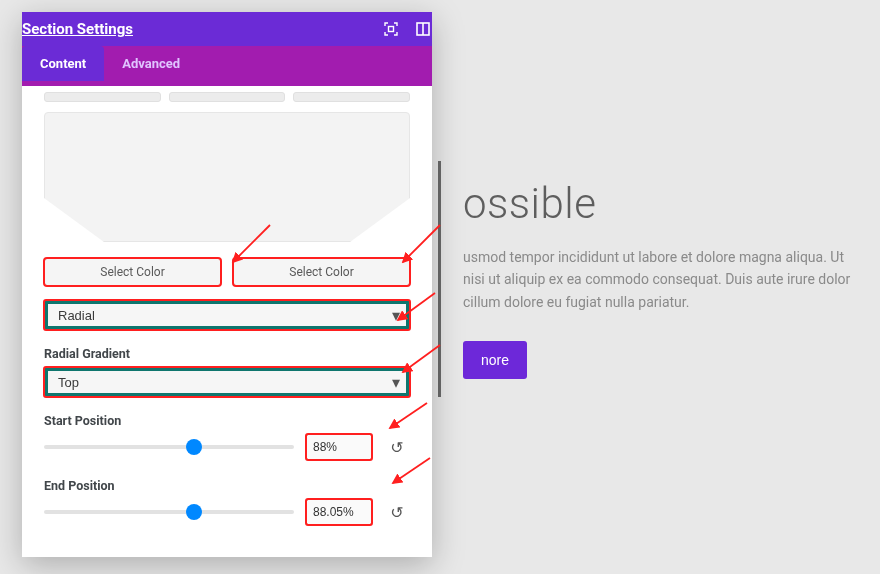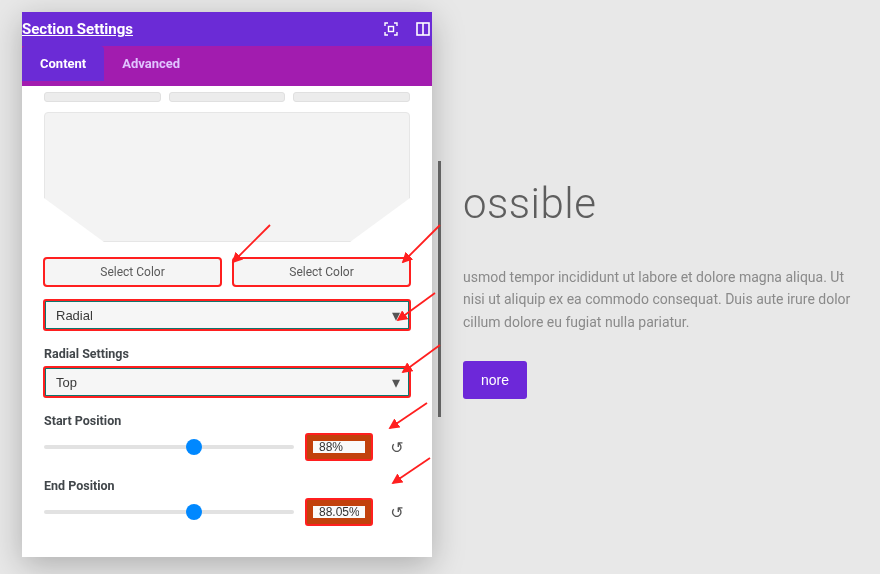--- a/index.html
+++ b/index.html
@@ -1,19 +1,19 @@
 <!DOCTYPE html>
 <html><head>
 <meta charset="utf-8">
 <style>
   * { box-sizing: border-box; margin: 0; padding: 0; }
   body { font-family: -apple-system, "Segoe UI", Roboto, sans-serif; width: 880px; height: 574px; background: #f5f5f5; overflow: hidden; position: relative; }
   .page-bg { position: absolute; inset: 0; background: #e8e8e8; }
   .page-content { position: absolute; left: 438px; top: 161px; border-left: 3px solid #6a6a6a; padding: 18px 0 18px 22px; width: 420px; }
-  .page-heading { color: #5e5e5e; font-size: 42px; font-weight: 300; letter-spacing: 0.5px; margin-bottom: 38px; }
+  .page-heading { color: #5e5e5e; font-size: 42px; font-weight: 300; letter-spacing: 0.5px; margin-bottom: 18px; }
   .page-para { color: #8a8a8a; font-size: 14px; line-height: 1.6; margin-bottom: 28px; }
   .learn-more { background:#6d28d9; color:#fff; padding:11px 18px; border:none; font-size:14px; border-radius:3px; cursor:pointer;}
   .panel { position: absolute; left: 22px; top: 12px; width: 410px; background:#fff; box-shadow:0 8px 30px rgba(0,0,0,0.25); display:flex; flex-direction:column;}
   .panel-header { height:34px; background:#6b2bd6; color:#fff; display:flex; align-items:center; padding:0 0; justify-content:space-between;text-decoration:underline;}
   .panel-title { font-size:15px; font-weight:700;}
   .header-icons { display:flex; gap:14px; align-items:center;}
   .hicon { width:18px; height:18px; display:flex; align-items:center; justify-content:center; cursor:pointer;}
   .panel-tabs { height:40px; background:#a21caf; display:flex; align-items:flex-start;}
   .tab { padding:10px 18px 10px; font-size:13px; font-weight:700; color:#e0c4ff; cursor:pointer; position:relative;}
   .tab.active { color:#fff; background:#6b2bd6; border-radius:4px 4px 0 0;}
@@ -21,26 +21,26 @@
   .preview-row { display:flex; gap:8px; padding:6px 22px 0;}
   .preview-top { flex:1; height:10px; background:#ececec; border:1px solid #e0e0e0; border-radius:3px;}
   .preview-shape { margin:10px 22px 12px; height:130px; background:#f3f3f3; border:1px solid #e6e6e6; border-radius:4px; position:relative;}
   .preview-shape::before, .preview-shape::after { content:''; position:absolute; bottom:-1px; width:0; height:0; border-bottom:44px solid #fff;}
   .preview-shape::before { left:-1px; border-right:60px solid transparent;}
   .preview-shape::after { right:-1px; border-left:60px solid transparent;}
   .color-row { display:flex; gap:12px; padding:4px 22px 14px;}
   .color-pick { flex:1; height:28px; background:#f5f5f5; border:1px solid #d5d5d5; border-radius:3px; display:flex; align-items:center; justify-content:center; font-size:12px; color:#5a5a5a; cursor:pointer; outline:2px solid #ff1f1f; outline-offset:-1px;}
   .field-label { padding:0 22px 6px; font-size:12.5px; font-weight:700; color:#41464a;}
   .select-wrap { margin:0 22px 16px; position:relative;}
-  .select { width:100%; height:30px; border:2px solid #0f766e; background:#f6f6f6; padding:0 10px; font-size:13px; color:#3a3a3a; border-radius:2px; appearance:none; cursor:pointer; outline:2px solid #ff1f1f; outline-offset:-1px;}
+  .select { width:100%; height:30px; border:4px solid #0f766e; background:#f6f6f6; padding:0 10px; font-size:13px; color:#3a3a3a; border-radius:2px; appearance:none; cursor:pointer; outline:2px solid #ff1f1f; outline-offset:-1px;}
   .select-caret { position:absolute; right:10px; top:50%; transform:translateY(-50%); pointer-events:none; color:#555;}
   .slider-row { display:flex; align-items:center; padding:0 22px 18px; gap:12px;}
   .track { flex:1; height:4px; background:#e2e2e2; border-radius:3px; position:relative; cursor:pointer;}
   .thumb { position:absolute; top:50%; transform:translate(-50%,-50%); width:16px; height:16px; background:#0088ff; border-radius:50%; left:60%;}
-  .slider-val { width:66px; height:26px; border:7px solid #c2410c; background:#fafafa; font-size:12px; color:#333; text-align:left; padding:0 6px; border-radius:2px; outline:2px solid #ff1f1f; outline-offset:-1px;}
+  .slider-val { width:66px; height:26px; border:1px solid #c2410c; background:#fafafa; font-size:12px; color:#333; text-align:left; padding:0 6px; border-radius:2px; outline:2px solid #ff1f1f; outline-offset:-1px;}
   .slider-reset { width:26px; height:26px; display:flex; align-items:center; justify-content:center; color:#555; cursor:pointer; font-size:16px;}
   .arrow { position:absolute; pointer-events:none;}
 </style>
 </head>
 <body>
 
 <div class="page-bg"></div>
 
 <div class="page-content">
   <div class="page-heading">ossible</div>
@@ -85,21 +85,21 @@
       <div class="color-pick">Select Color</div>
     </div>
 
     <div class="select-wrap">
       <select class="select">
         <option>Radial</option>
       </select>
       <span class="select-caret">▾</span>
     </div>
 
-    <div class="field-label">Radial Settings</div>
+    <div class="field-label">Radial Gradient</div>
     <div class="select-wrap">
       <select class="select">
         <option>Top</option>
       </select>
       <span class="select-caret">▾</span>
     </div>
 
     <div class="field-label">Start Position</div>
     <div class="slider-row">
       <div class="track">

